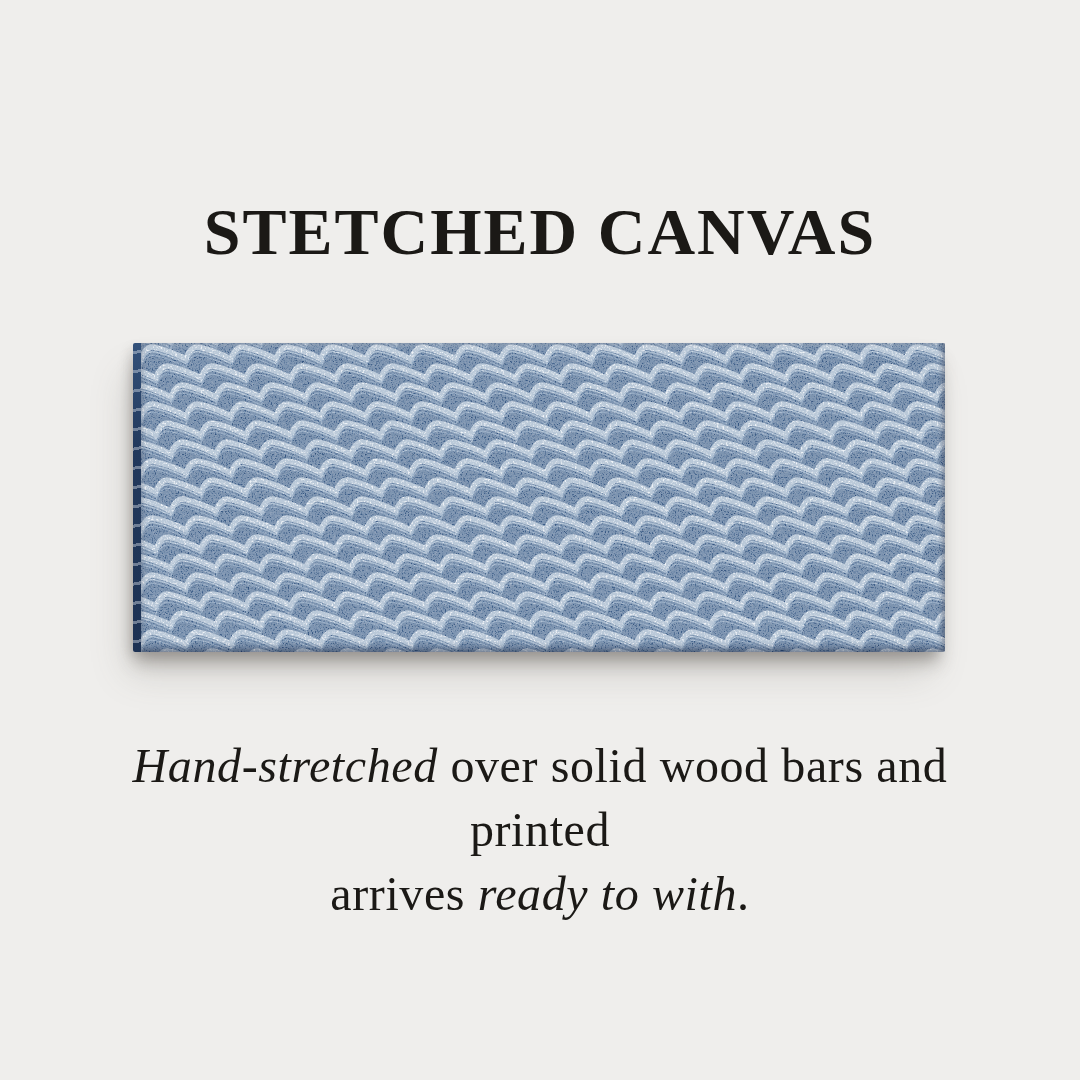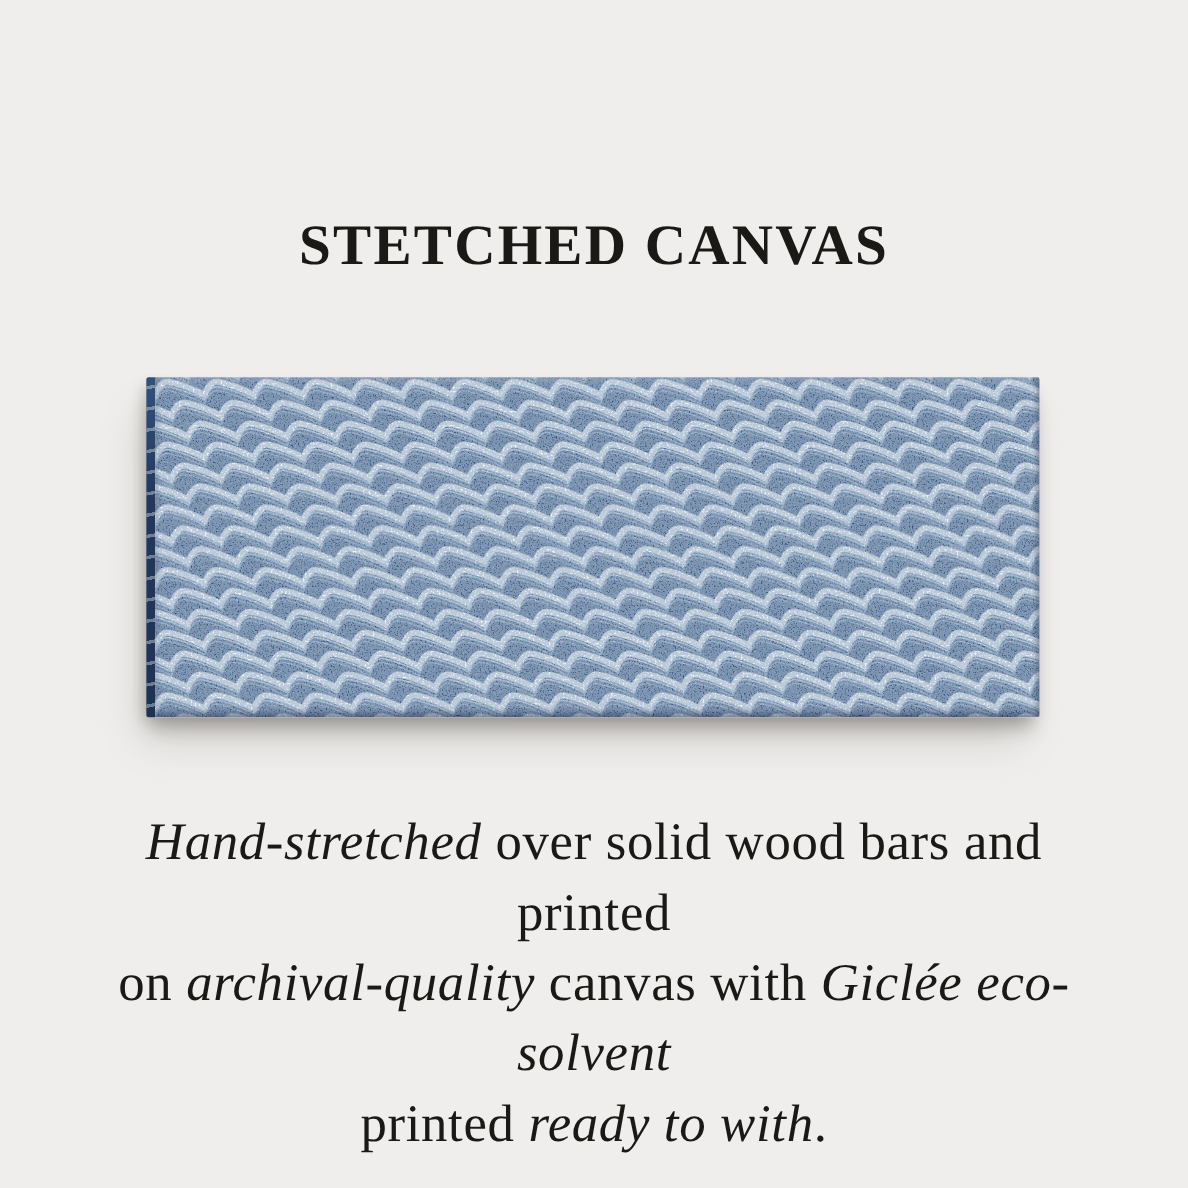--- a/index.html
+++ b/index.html
@@ -14,21 +14,21 @@
     background:var(--background,#efeeec);
     font-family:"Liberation Serif","DejaVu Serif",serif;
     color:var(--text,#1b1916);
     position:relative;overflow:hidden;
   }
   .scene{position:absolute;inset:0;}
 
   .title{
     position:absolute;top:194px;left:0;width:1080px;
     text-align:center;
-    font-size:52px;font-weight:700;
+    font-size:66px;font-weight:700;
     letter-spacing:2px;
     color:var(--text,#1b1916);
   }
 
   .canvas-print{
     position:absolute;left:133px;top:343px;width:812px;height:309px;
     border-radius:2px;
     box-shadow:
       -2px 14px 16px -4px rgba(98,94,88,.45),
       -10px 26px 36px -6px rgba(98,94,88,.22),
@@ -107,17 +107,16 @@
         </defs>
         <rect width="804" height="309" fill="url(#wavepat)"></rect>
         <rect width="804" height="309" filter="url(#speckleW)" opacity="0.5"></rect>
         <rect width="804" height="309" filter="url(#speckleD)" opacity="0.35"></rect>
       </svg>
     </div>
   </div>
 
   <div class="description">
     <div><span class="it">Hand-stretched</span><span> over solid wood bars and printed</span></div>
-    <div><span>on </span><span class="it">archival-quality</span><span> canvas with </span><span class="it">Giclée eco-solvent</span></div>
-    <div><span>printed </span><span class="it">ready to with</span><span>.</span></div>
+    <div><span>arrives </span><span class="it">ready to with</span><span>.</span></div>
   </div>
 
 </div>
 
 </body></html>

